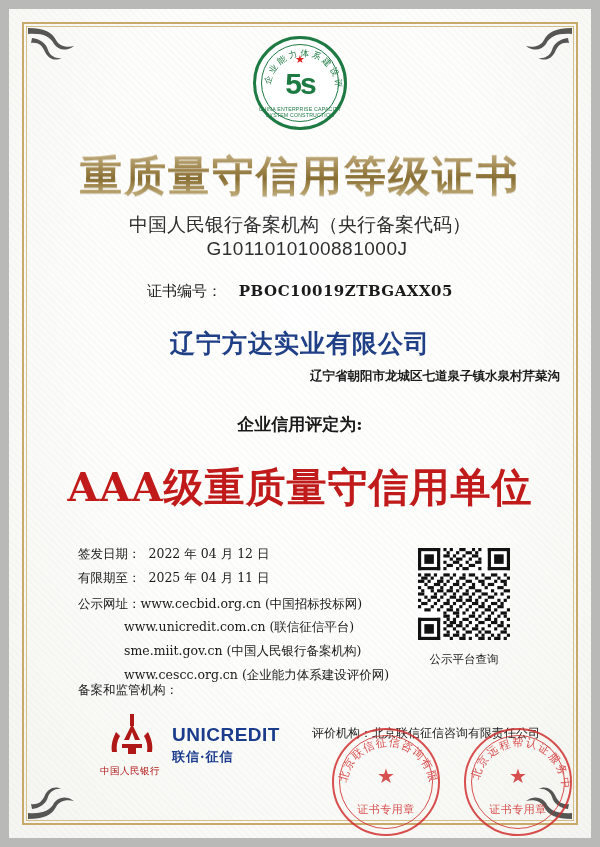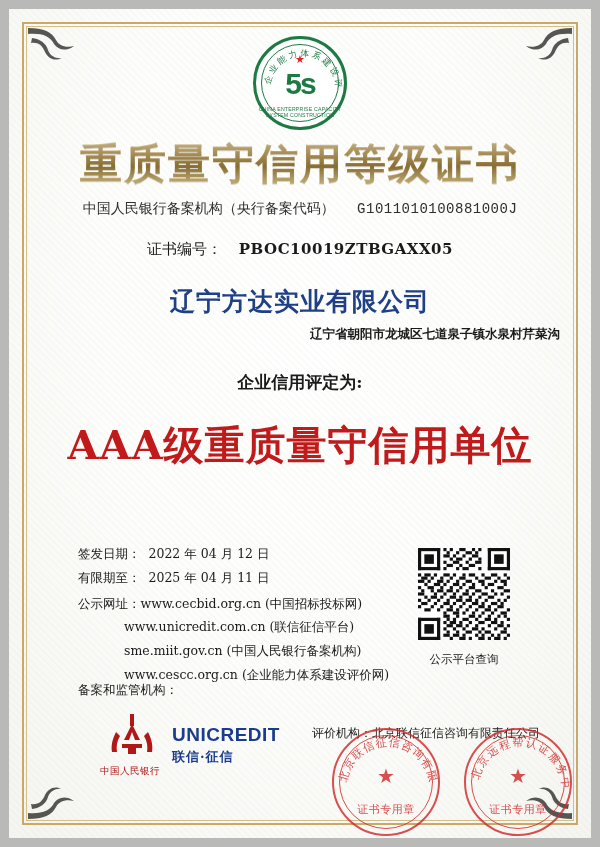--- a/index.html
+++ b/index.html
@@ -132,38 +132,38 @@
     left: 0;
     width: 100%;
     text-align: center;
     font-size: 5.2px;
     color: #1e7a43;
     letter-spacing: .2px;
   }
 
   
   .main-title {
-    margin-top: 6px;
+    margin-top: 18px;
     text-align: center;
     font-family: Liberation Serif, serif;
     font-weight: bold;
     font-size: 42px;
     letter-spacing: 2px;
     background: linear-gradient(180deg,#e8dcc0 0%,#b9a06a 30%,#8d7338 55%,#cbb783 80%,#e9dfc6 100%);
     -webkit-background-clip: text;
     background-clip: text;
     color: transparent;
     text-shadow: 0 1px 0 rgba(120,95,40,.25);
   }
   .sub-line {
     margin-top: 8px;
     text-align: center;
-    font-size: 14px;
+    font-size: 19px;
     color: #2e2e2e;
-    font-family: Liberation Mono, monospace;
+    font-family: Liberation Sans, sans-serif;
   }
   .sub-line .code {
     margin-left: 14px;
     letter-spacing: .5px;
   }
   .cert-no {
     margin-top: 22px;
     text-align: center;
     font-size: 15px;
     color: #1a1a1a;

